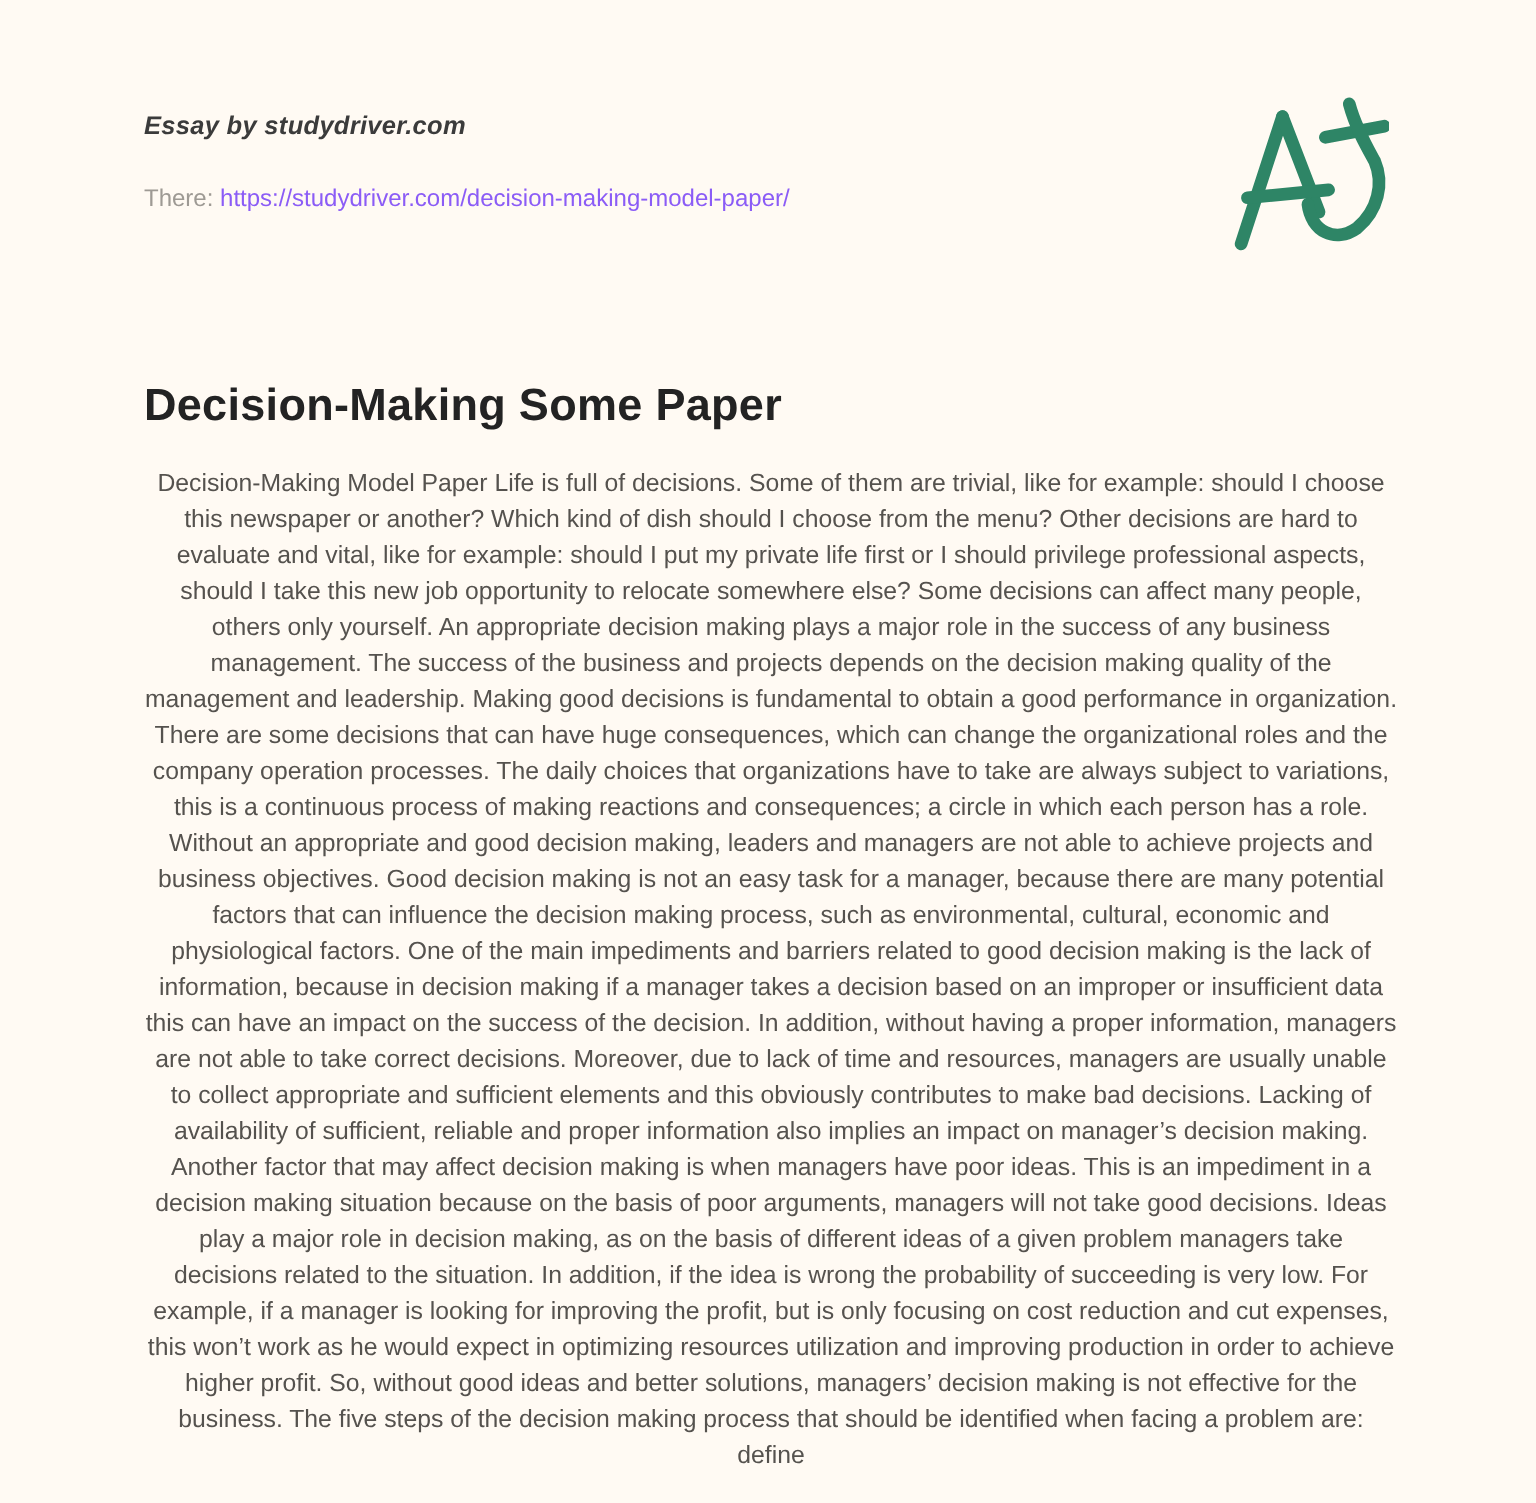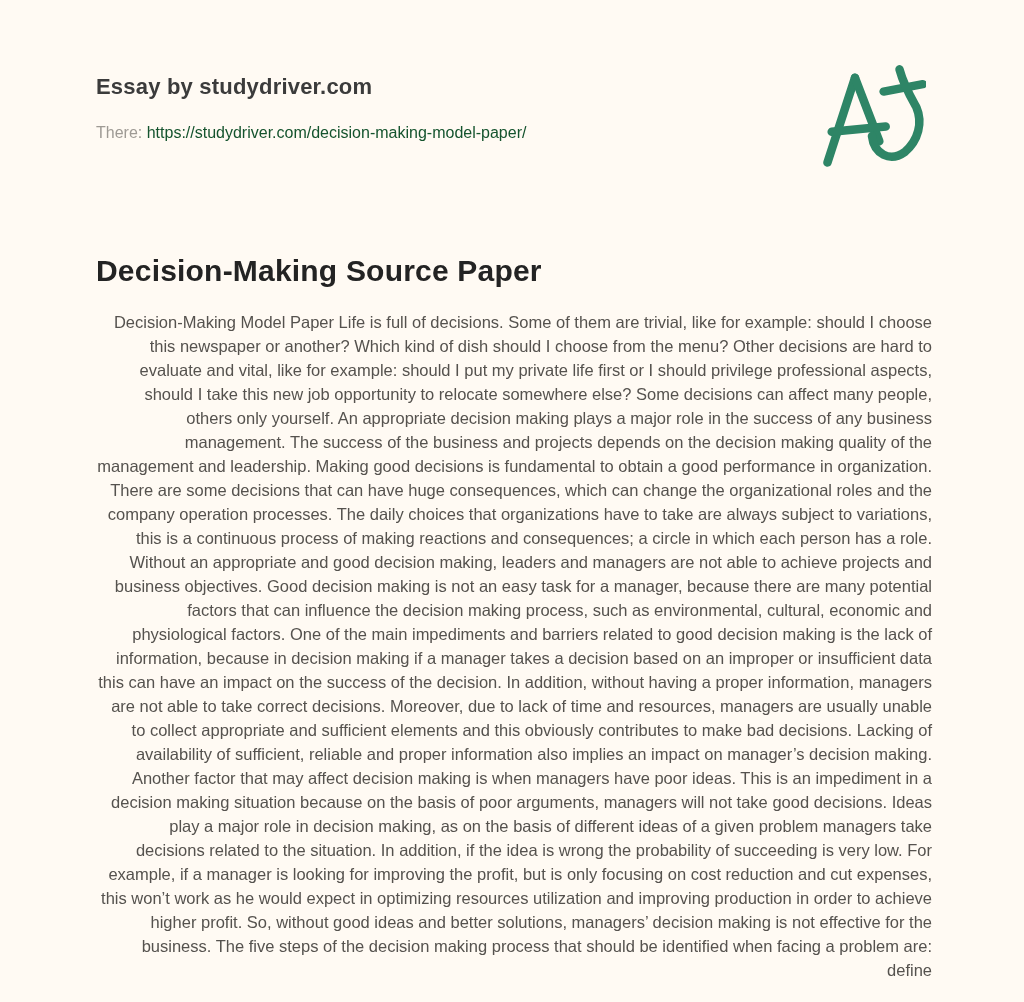--- a/index.html
+++ b/index.html
@@ -12,24 +12,25 @@
     width: 1024px;
     height: 1002px;
     background: #FFFAF3;
     font-family: "Liberation Sans", sans-serif;
     overflow: hidden;
   }
   .header-title {
     position: absolute;
     left: 96px;
     top: 74px;
-    font-size: 22px;
+    font-size: 17px;
     font-weight: 700;
     color: #3b3b3b;
     letter-spacing: 0.2px;
+    font-style: italic;
   }
   .source-line {
     position: absolute;
     left: 96px;
     top: 124px;
     font-size: 16px;
     color: #9e9a94;
   }
   .source-link {
     color: #27857C;
@@ -55,47 +56,47 @@
   }
   .essay-body {
     position: absolute;
     left: 96px;
     top: 310px;
     width: 836px;
     margin: 0;
     font-size: 16.5px;
     line-height: 24px;
     color: #55524e;
-    text-align: right;
+    text-align: center;
   }
 </style>
 </head>
 <body>
 
 <div class="page" style="background: rgb(255, 250, 243);">
 
   <div class="header-title">Essay by studydriver.com</div>
 
   <div class="source-line">
     <span>There:</span>
-    <a class="source-link" style="color: #14532d;">https://studydriver.com/decision-making-model-paper/</a>
+    <a class="source-link" style="color: #8b5cf6;">https://studydriver.com/decision-making-model-paper/</a>
   </div>
 
   <div class="logo">
     <svg viewBox="0 0 100 100" width="106" height="106" fill="none" stroke="#2E8566" stroke-width="8" stroke-linecap="round" stroke-linejoin="round">
 
       <path d="M33,13 L7,93"></path>
 
       <path d="M33,13 L56,73"></path>
 
       <path d="M11,64 L62,59"></path>
 
       <path d="M60,26 L97,19"></path>
 
       <path d="M75,5 C79,20 86,32 91,41 C97,55 93,72 80,83 C66,93 51,85 49,68"></path>
     </svg>
   </div>
 
-  <h1 class="page-title">Decision-Making Source Paper</h1>
+  <h1 class="page-title">Decision-Making Some Paper</h1>
 
   <p class="essay-body">Decision-Making Model Paper Life is full of decisions. Some of them are trivial, like for example: should I choose this newspaper or another? Which kind of dish should I choose from the menu? Other decisions are hard to evaluate and vital, like for example: should I put my private life first or I should privilege professional aspects, should I take this new job opportunity to relocate somewhere else? Some decisions can affect many people, others only yourself. An appropriate decision making plays a major role in the success of any business management. The success of the business and projects depends on the decision making quality of the management and leadership. Making good decisions is fundamental to obtain a good performance in organization. There are some decisions that can have huge consequences, which can change the organizational roles and the company operation processes. The daily choices that organizations have to take are always subject to variations, this is a continuous process of making reactions and consequences; a circle in which each person has a role. Without an appropriate and good decision making, leaders and managers are not able to achieve projects and business objectives. Good decision making is not an easy task for a manager, because there are many potential factors that can influence the decision making process, such as environmental, cultural, economic and physiological factors. One of the main impediments and barriers related to good decision making is the lack of information, because in decision making if a manager takes a decision based on an improper or insufficient data this can have an impact on the success of the decision. In addition, without having a proper information, managers are not able to take correct decisions. Moreover, due to lack of time and resources, managers are usually unable to collect appropriate and sufficient elements and this obviously contributes to make bad decisions. Lacking of availability of sufficient, reliable and proper information also implies an impact on manager’s decision making. Another factor that may affect decision making is when managers have poor ideas. This is an impediment in a decision making situation because on the basis of poor arguments, managers will not take good decisions. Ideas play a major role in decision making, as on the basis of different ideas of a given problem managers take decisions related to the situation. In addition, if the idea is wrong the probability of succeeding is very low. For example, if a manager is looking for improving the profit, but is only focusing on cost reduction and cut expenses, this won’t work as he would expect in optimizing resources utilization and improving production in order to achieve higher profit. So, without good ideas and better solutions, managers’ decision making is not effective for the business. The five steps of the decision making process that should be identified when facing a problem are: define</p>
 
 </div>
 
 </body></html>

